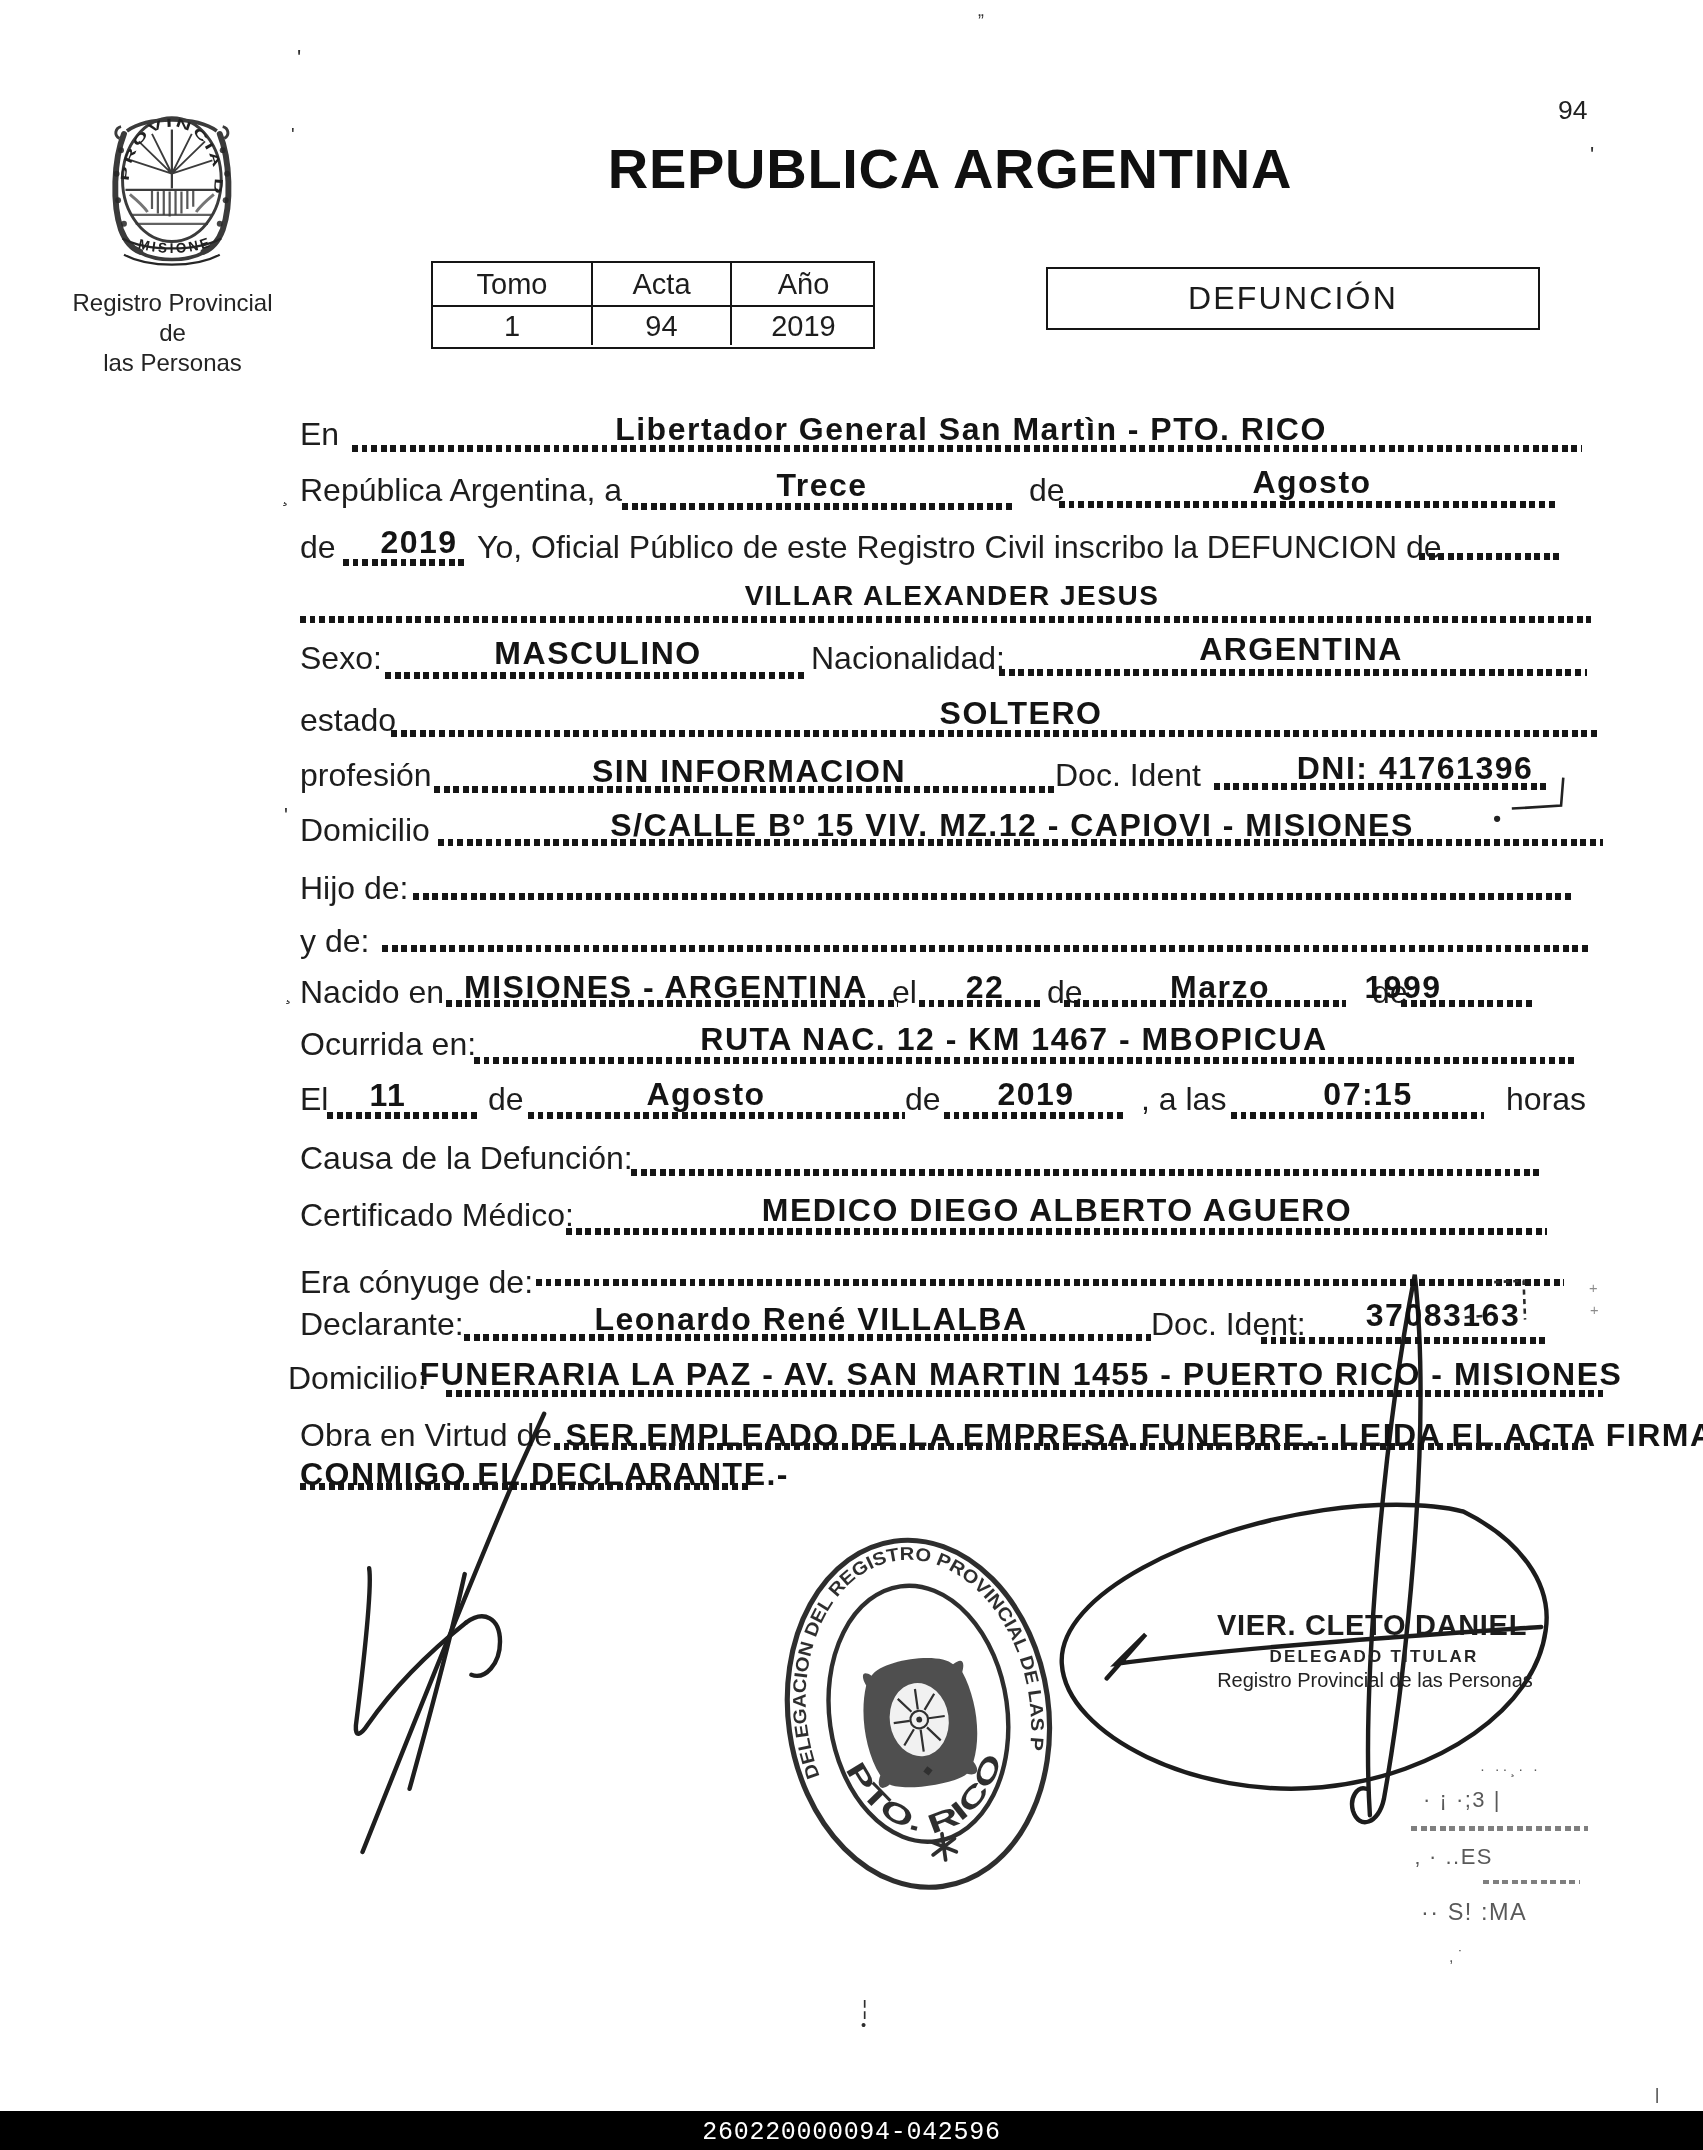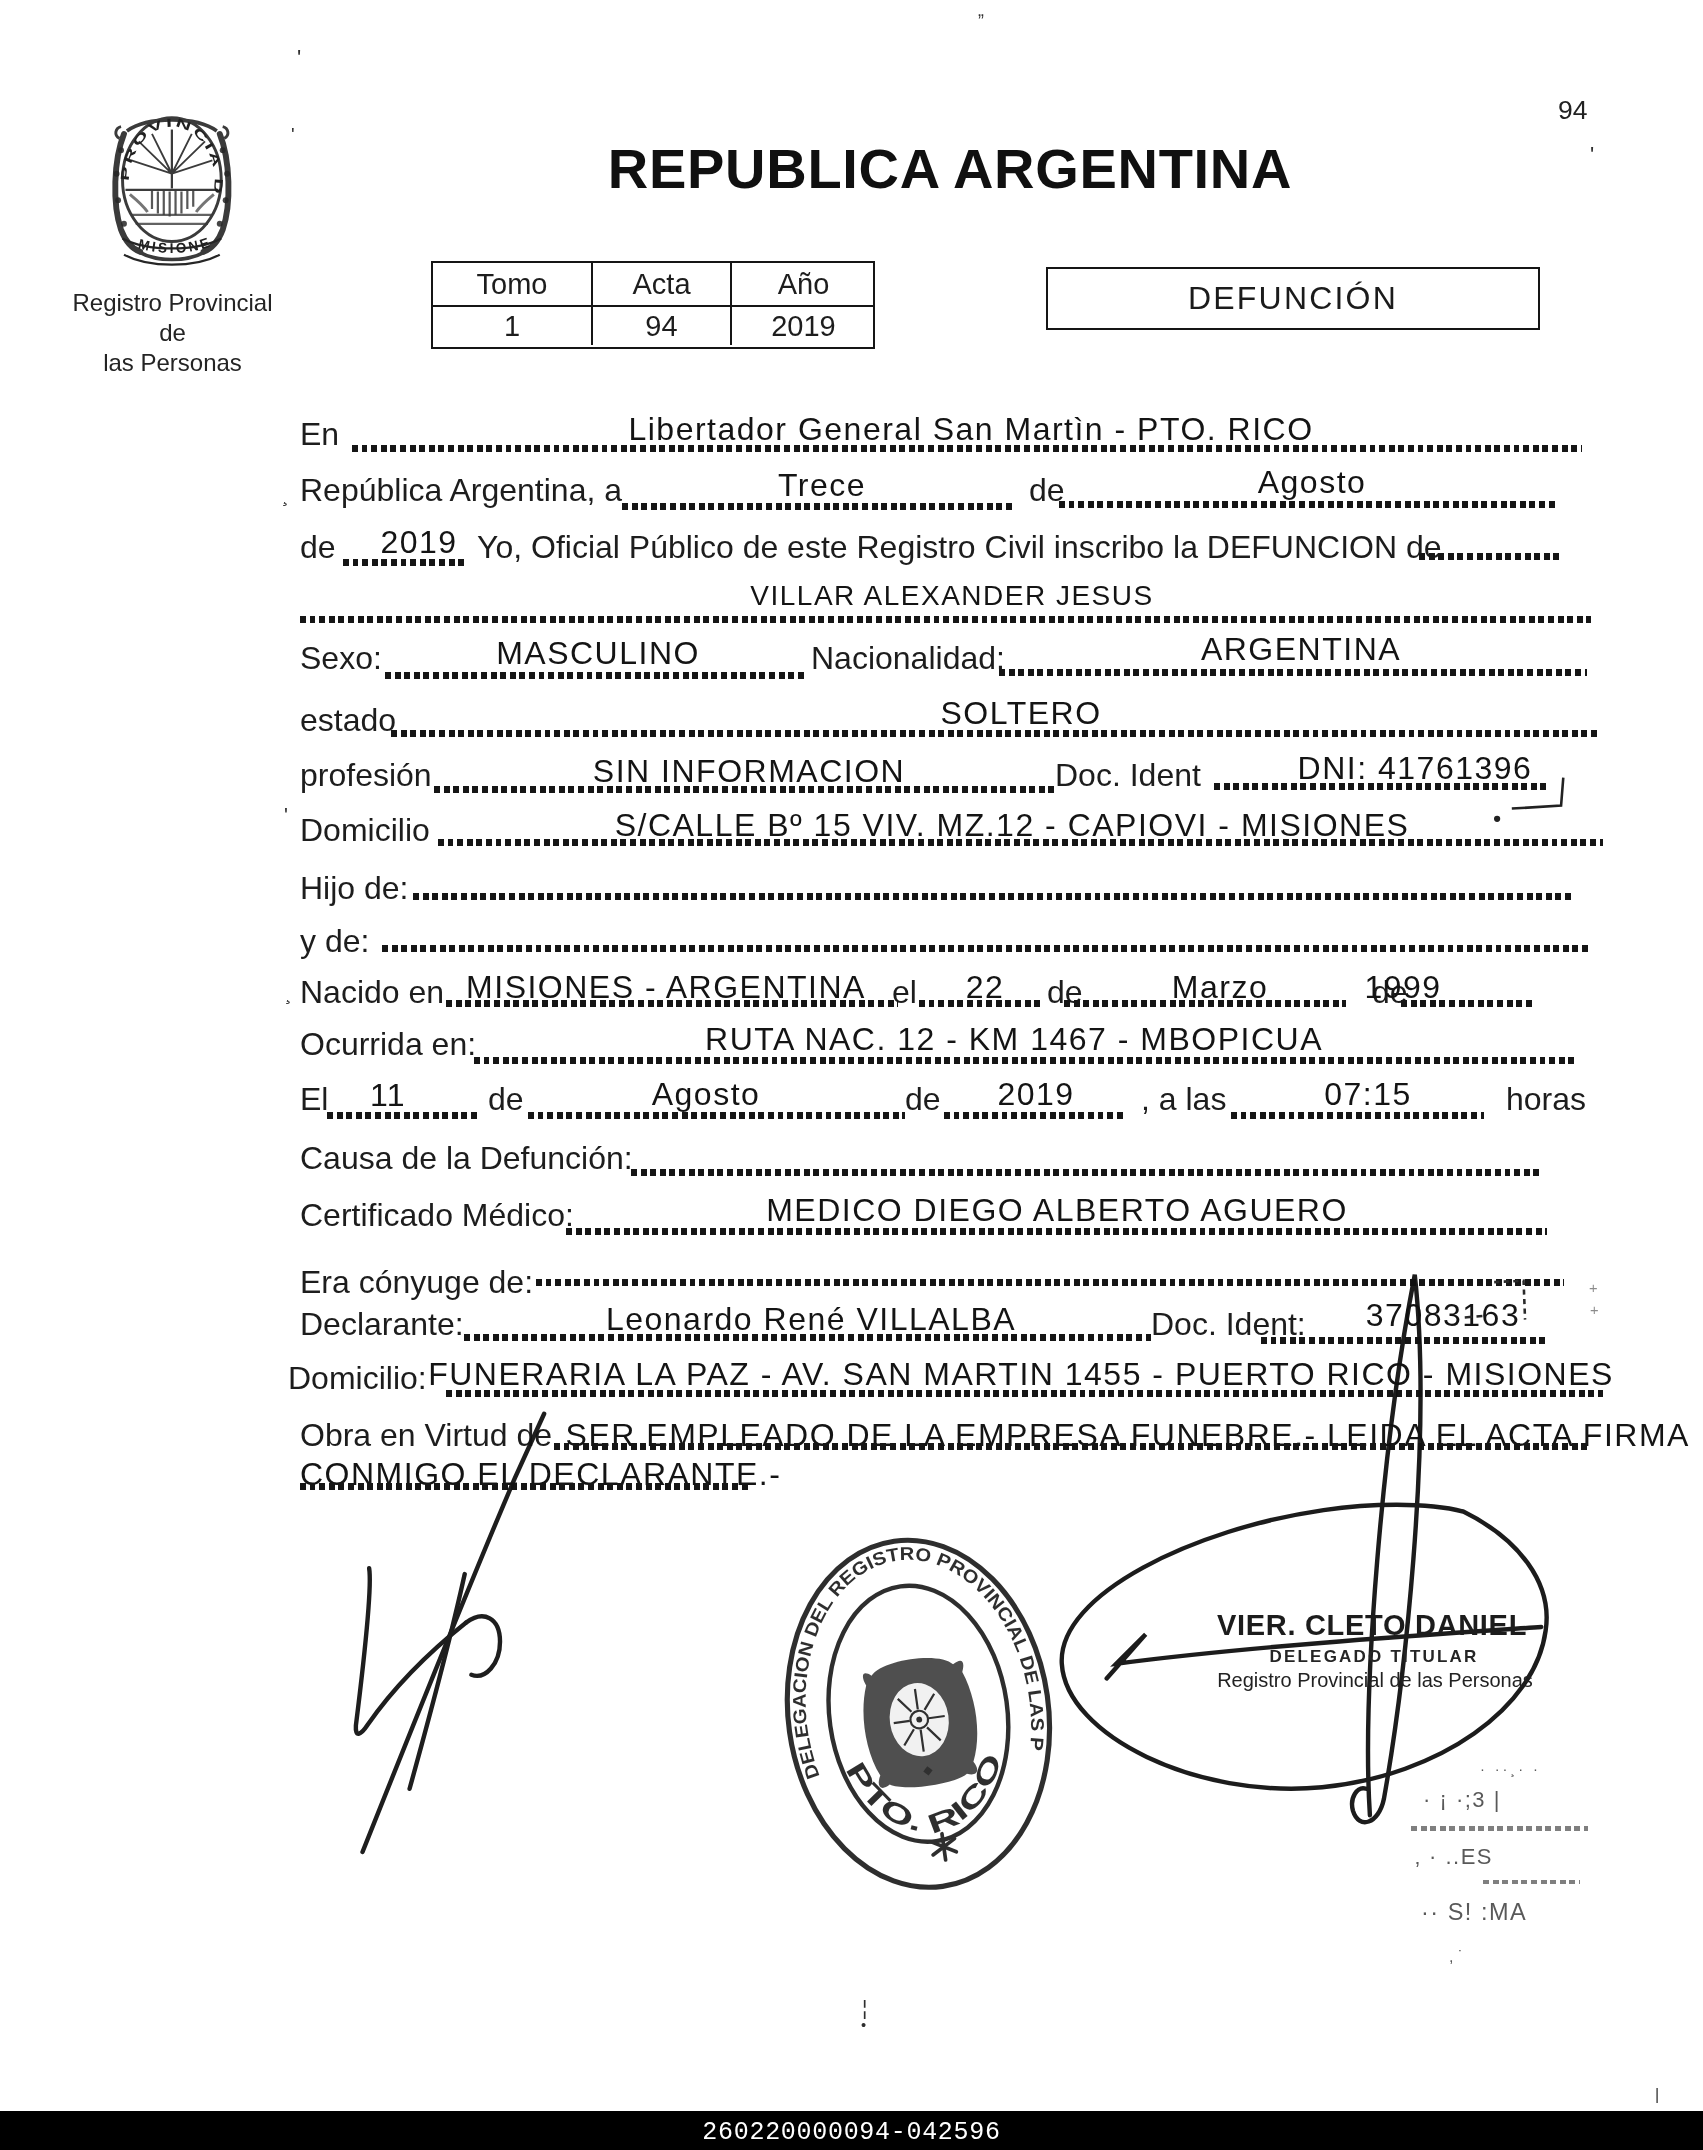--- a/index.html
+++ b/index.html
@@ -3,21 +3,21 @@
 <meta charset="utf-8">
 <style>
   * { margin:0; padding:0; box-sizing:border-box; }
   html,body { background:#ffffff; }
   .page {
     position:relative; width:1703px; height:2151px; background:#ffffff;
     font-family:"Liberation Sans", sans-serif; color:#1a1a1a; overflow:hidden;
   }
   .abs { position:absolute; white-space:nowrap; line-height:1; }
   .lbl { font-size:32px; color:#1d1d1d; }
-  .val { font-size:32px; font-weight:normal; letter-spacing:1.5px; color:#141414; }
+  .val { font-size:32px; font-weight:bold; letter-spacing:1.5px; color:#141414; }
   .big { font-size:28px; }
   .ctr { transform:translateX(-50%); }
   .dots { position:absolute; height:7.4px;
     background-image:repeating-linear-gradient(90deg,#161616 0 5.9px,transparent 5.9px 9.6px);
   }
   .faint { opacity:.55; }
   .frag { position:absolute; white-space:nowrap; line-height:1; color:#3d3d3d; opacity:.85; }
   .title { font-size:56px; font-weight:bold; letter-spacing:0.7px; color:#101010; }
   .pagenum { font-size:26.5px; color:#222; }
   .caption { font-size:24px; color:#242424; text-align:center; line-height:30px; }

